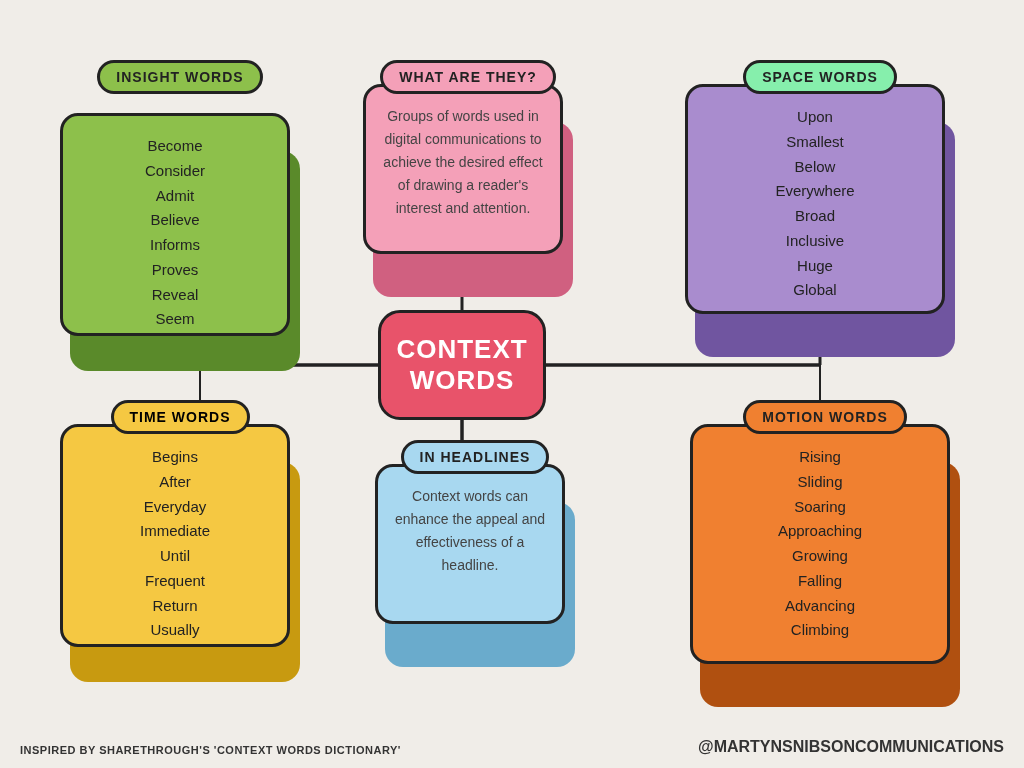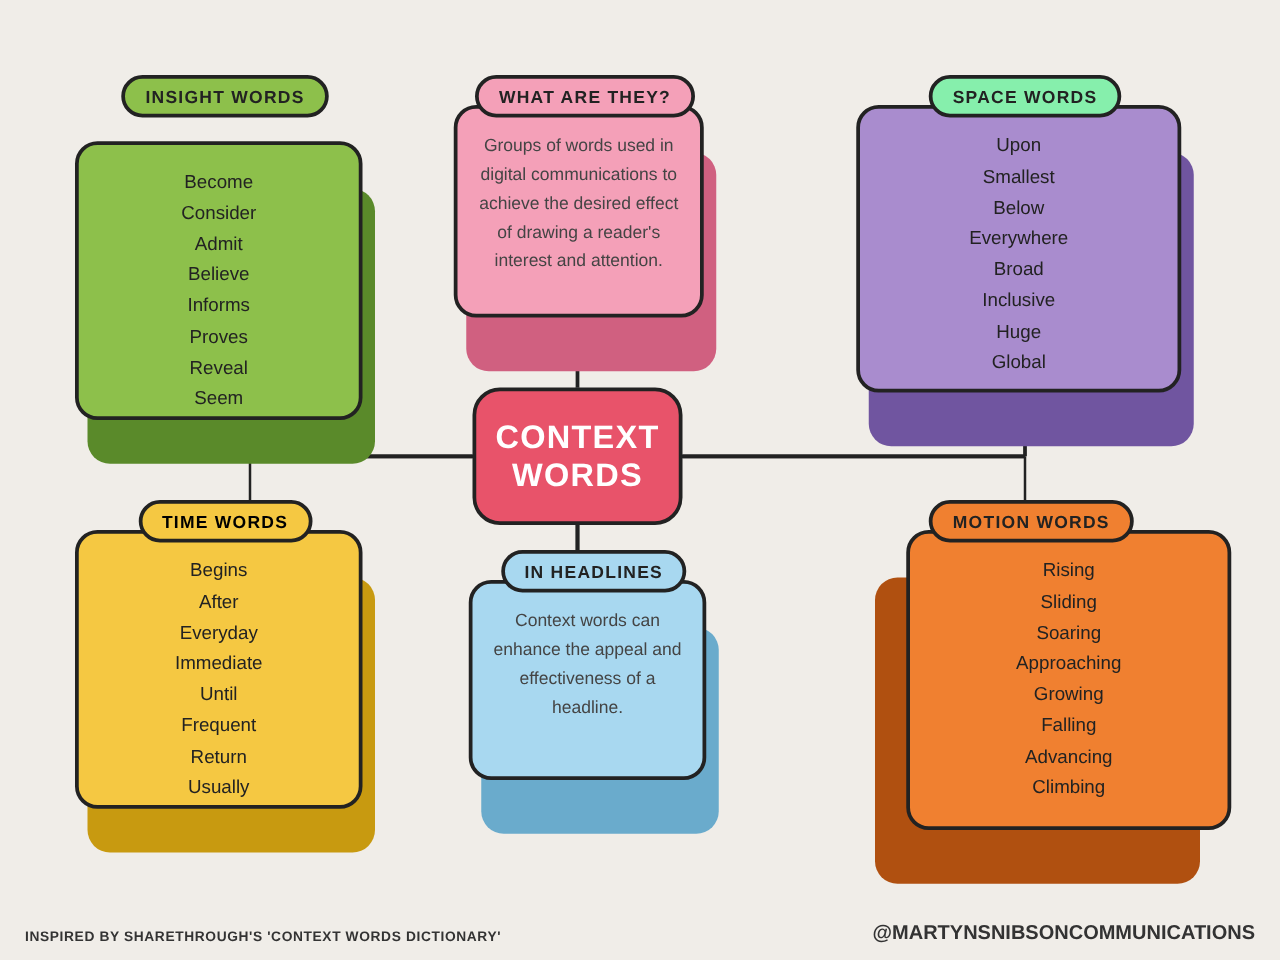--- a/index.html
+++ b/index.html
@@ -137,21 +137,21 @@
 
     
     .headlines-wrap { left: 370px; top: 440px; width: 210px; }
     .headlines-label { background: #a8d8f0; color: #222; }
     .headlines-body { background: #a8d8f0; color: #444; font-size: 14px; width: 190px; min-height: 160px; }
     .headlines-shadow { background: #6aabcc; width: 190px; min-height: 160px; top: 28px; left: 10px; }
 
     
     .motion-wrap { left: 685px; top: 400px; width: 280px; }
     .motion-label { background: #f08030; color: #222; }
-    .motion-body { background: #f08030; color: #222; width: 260px; min-height: 240px; margin-left: 35px; }
+    .motion-body { background: #f08030; color: #222; width: 260px; min-height: 240px; }
     .motion-shadow { background: #b05010; width: 260px; min-height: 240px; top: 28px; left: 10px; }
   </style>
 </head>
 <body>
 
 <div class="page">
 
   <svg class="lines-svg">
 
     <line x1="200" y1="310" x2="200" y2="365" stroke="#222" stroke-width="3"></line>

